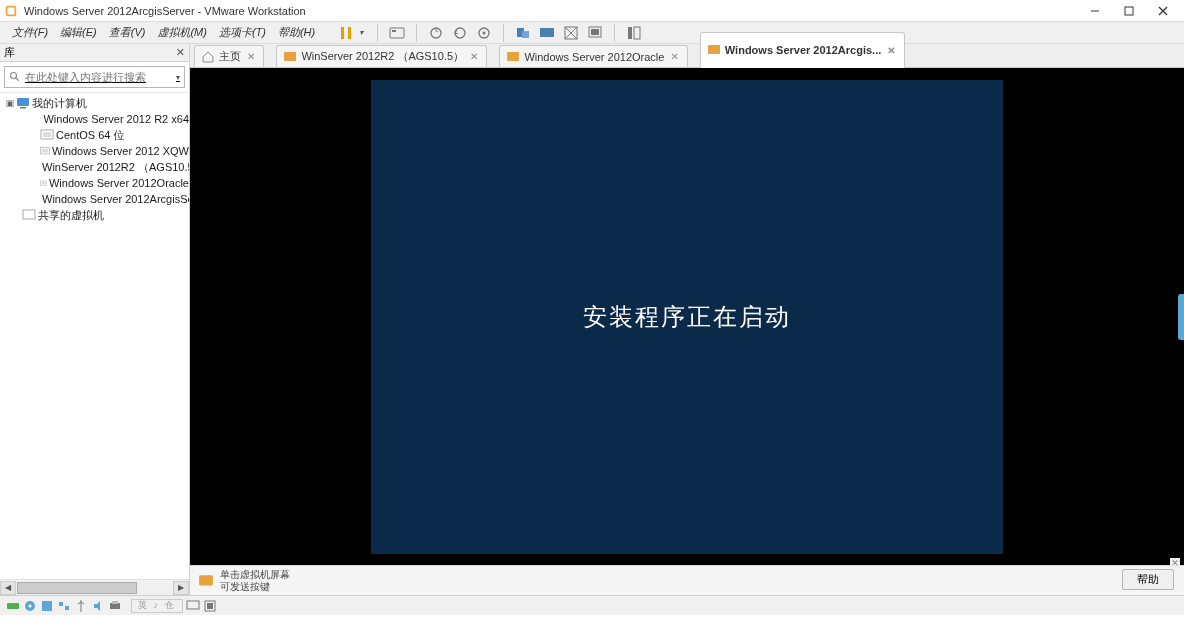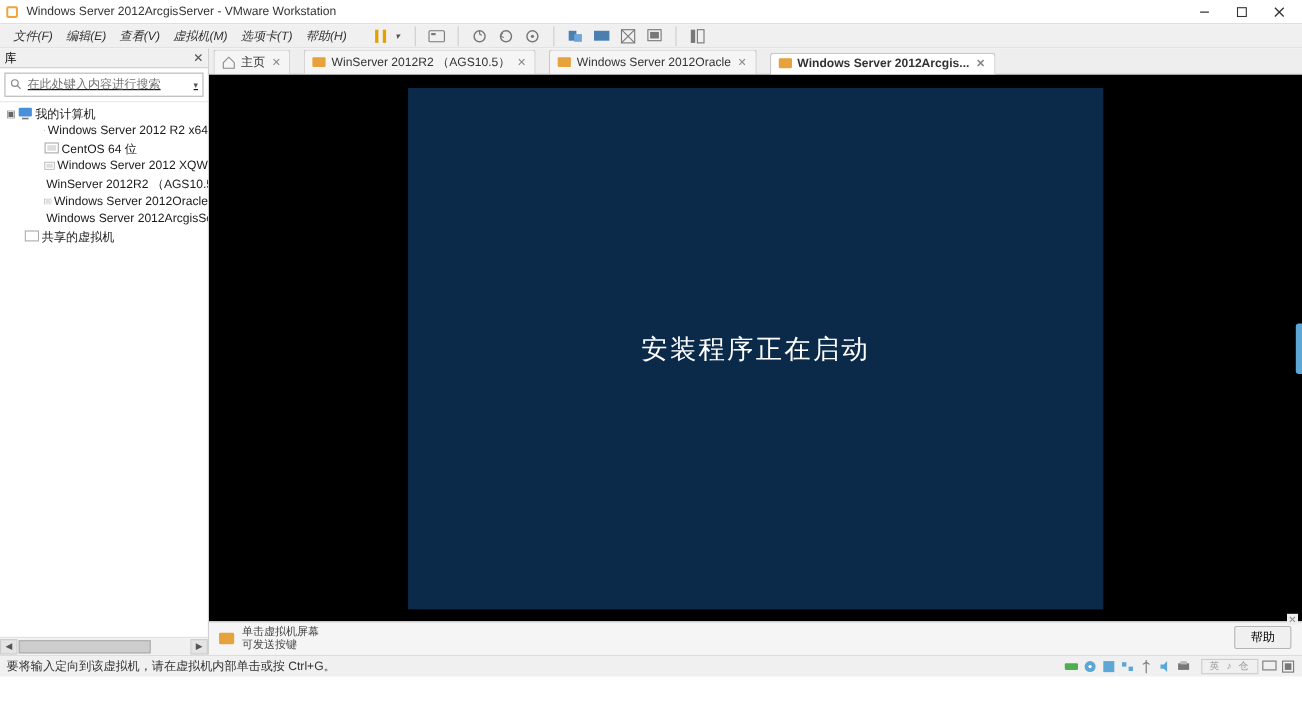--- a/index.html
+++ b/index.html
@@ -39,21 +39,21 @@
 .tree-icon { width:14px; height:14px; margin-right:2px; display:flex; align-items:center; justify-content:center;}
 .tree-label { color:#1a1a1a; }
 .h-scroll { height:16px; border-top:1px solid #e0e0e0; background:#f4f4f4; display:flex; align-items:center; }
 .h-scroll .arrow { width:16px; height:14px; background:#e4e4e4; border:1px solid #ccc; display:flex; align-items:center; justify-content:center; font-size:8px; color:#555; }
 .h-scroll .track { flex:1; height:14px; background:#f0f0f0; position:relative; }
 .h-scroll .thumb { position:absolute; left:0; top:0; height:12px; width:120px; background:#cdcdcd; border:1px solid #aaa; margin:1px; }
 
 .content { flex:1; display:flex; flex-direction:column; background:#fff; }
 .tabstrip { height:24px; background:#eeeeee; border-bottom:1px solid #c8c8c8; display:flex; align-items:flex-end; padding-left:4px; gap:0; }
 .tab { height:22px; background:#f5f5f5; border:1px solid #c8c8c8; border-bottom:none; border-radius:3px 3px 0 0; display:flex; align-items:center; padding:0 8px 0 6px; font-size:11px; color:#333; margin-right:12px; position:relative; }
-.tab.active { background:#fff; height:20px; border-bottom:1px solid #fff; margin-bottom:-1px; font-weight:bold; }
+.tab.active { background:#fff; height:36px; border-bottom:1px solid #fff; margin-bottom:-1px; font-weight:bold; }
 .tab .tab-icon { width:14px; height:14px; margin-right:4px; display:flex; align-items:center; justify-content:center; }
 .tab .tab-x { margin-left:6px; font-size:10px; color:#888; }
 
 .vm-view { flex:1; background:#000; display:flex; align-items:center; justify-content:center; overflow:hidden; position:relative; }
 .vm-inner { width:632px; height:474px; background:#0b2a4a; display:flex; align-items:center; justify-content:center; }
 .vm-msg { color:#fff; font-size:24px; font-family: "SimSun","NSimSun","宋体",serif; letter-spacing:2px; }
 
 .infobar { height:30px; background:#f5f5f5; border-top:1px solid #d8d8d8; display:flex; align-items:center; padding:0 8px; font-size:11px; color:#444; position:relative; }
 .infobar .info-icon { width:16px; height:16px; margin-right:6px; display:flex; align-items:center; justify-content:center; }
 .infobar .info-text-stack { line-height:12px; font-size:10px; }
@@ -333,21 +333,20 @@
       <div class="info-text-stack">
         <div>单击虚拟机屏幕</div>
         <div>可发送按键</div>
       </div>
       <button class="help-btn">帮助</button>
     </div>
   </div>
 </div>
 
 <div class="statusbar">
-  <span>要将输入定向到该虚拟机，请在虚拟机内部单击或按 Ctrl+G。</span>
   <div class="status-icons">
     <span class="sic"><svg viewBox="0 0 14 14">
           <rect x="1" y="4" width="12" height="6" fill="#4caf50" rx="1"></rect>
         </svg></span>
     <span class="sic"><svg viewBox="0 0 14 14">
           <circle cx="7" cy="7" r="5" fill="#5da7d6"></circle>
           <circle cx="7" cy="7" r="1.5" fill="#fff"></circle>
         </svg></span>
     <span class="sic"><svg viewBox="0 0 14 14">
           <rect x="2" y="2" width="10" height="10" fill="#5da7d6"></rect>

